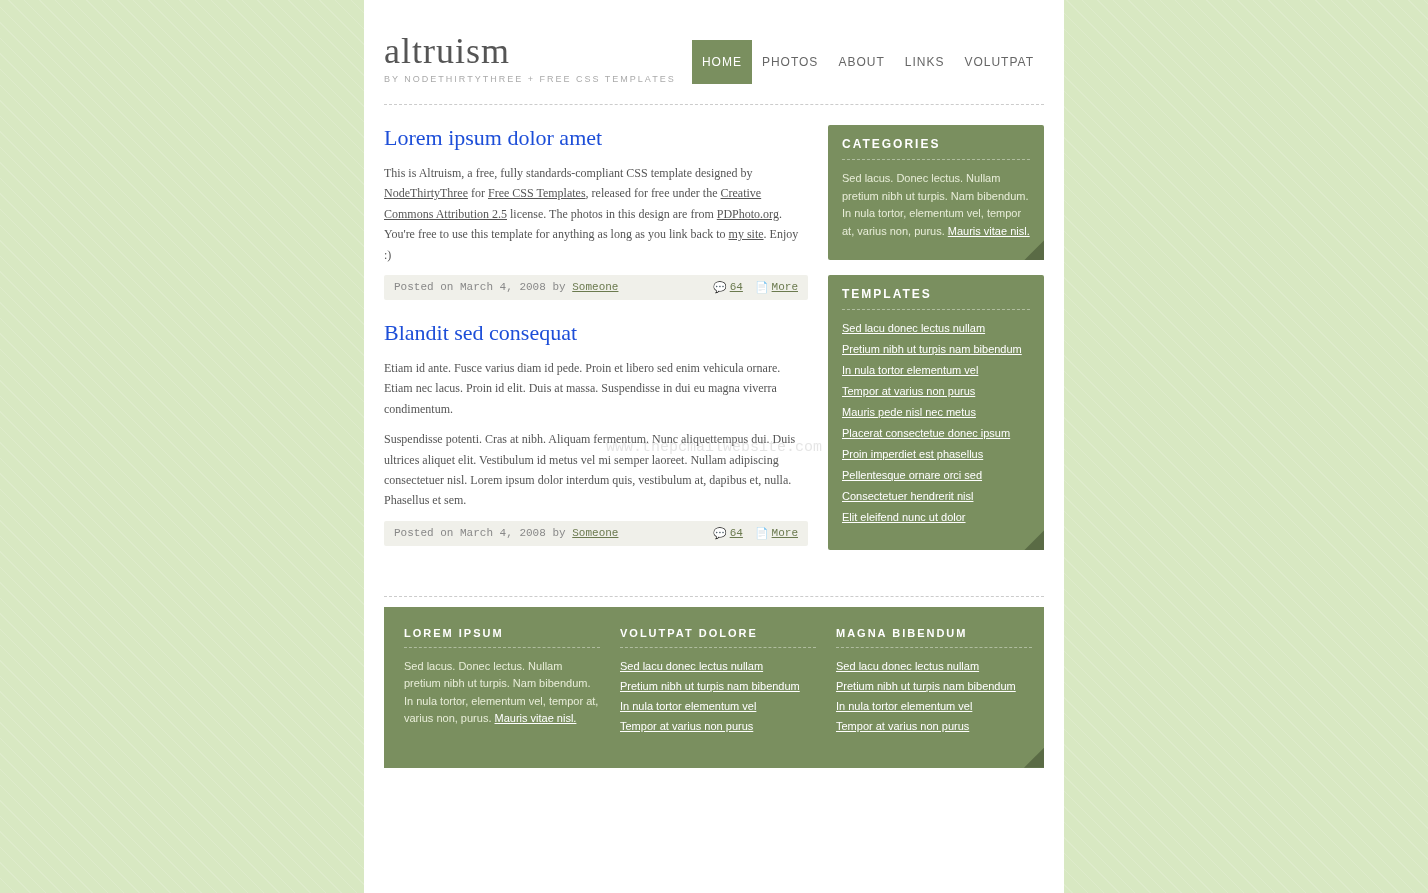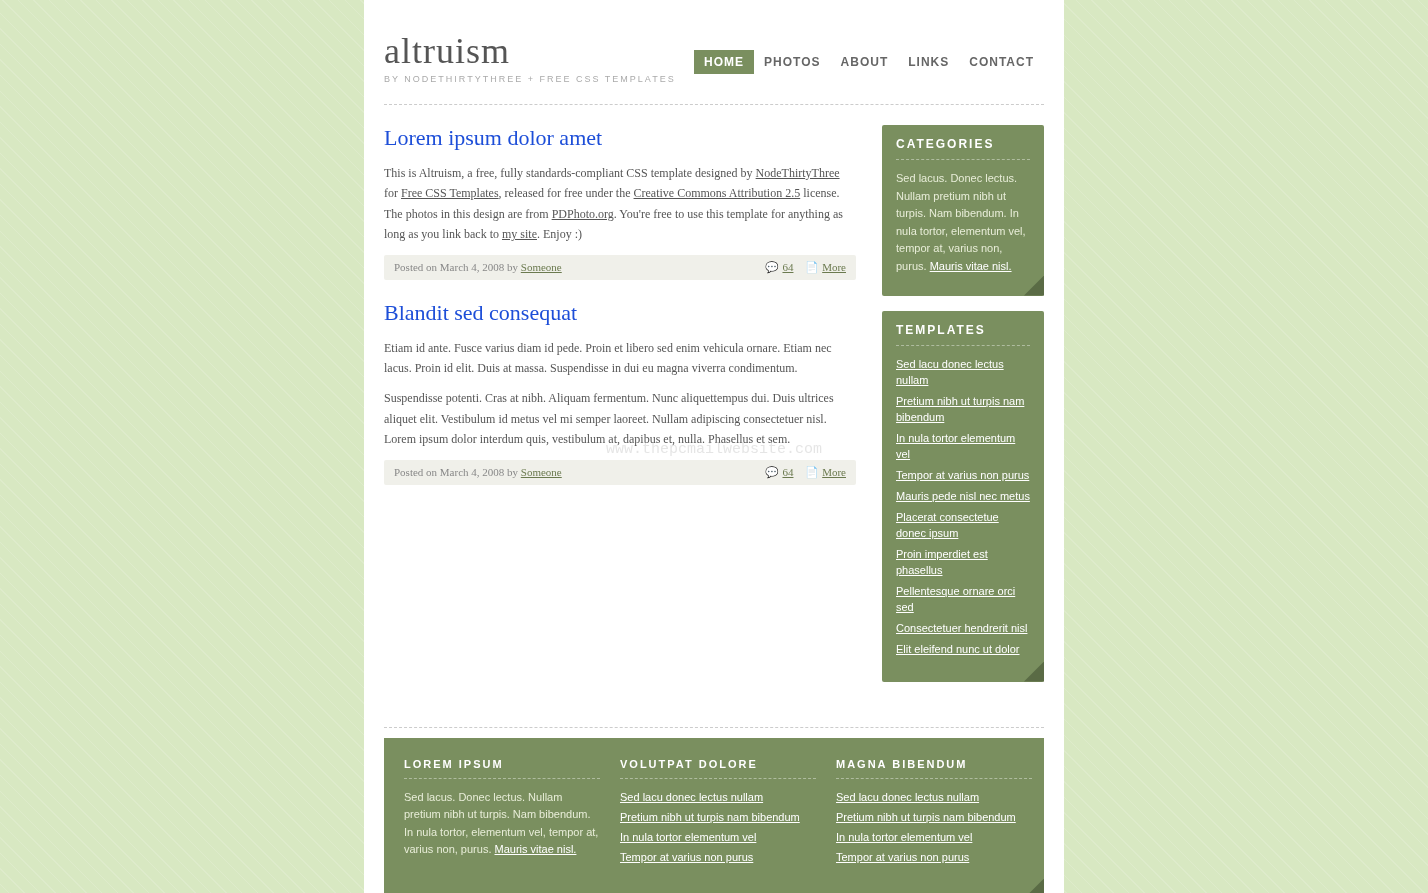--- a/index.html
+++ b/index.html
@@ -21,21 +21,21 @@
       width: 700px;
       margin: 0 auto;
       background: #fff;
       min-height: 893px;
       position: relative;
     }
     
     #header {
       padding: 30px 20px 10px 20px;
       display: flex;
-      align-items: center;
+      align-items: flex-end;
       justify-content: space-between;
     }
     #site-title h1 {
       font-size: 36px;
       font-weight: normal;
       color: #555;
       font-family: Georgia, serif;
       letter-spacing: 1px;
     }
     #site-title p {
@@ -49,23 +49,22 @@
       display: flex;
       align-items: center;
       gap: 0;
       margin-top: 10px;
     }
     #nav a {
       text-decoration: none;
       color: #666;
       font-size: 12px;
       font-family: Arial, sans-serif;
-      padding: 5px 10px;
+      padding: 15px 10px;
       letter-spacing: 1px;
-      font-weight: bold;
     }
     #nav a.active {
       background-color: #7a8f5f;
       color: #fff;
     }
     
     .divider {
       border: none;
       border-top: 1px dashed #ccc;
       margin: 10px 20px;
@@ -73,23 +72,22 @@
     
     #content-area {
       display: flex;
       gap: 20px;
       padding: 10px 20px 20px 20px;
     }
     #main-content {
       flex: 1;
     }
     #sidebar {
-      width: 162px;
+      width: 216px;
       flex-shrink: 0;
-      margin-left: 6px;
     }
     
     .post {
       margin-bottom: 20px;
     }
     .post h2 {
       font-size: 22px;
       font-weight: normal;
       color: #1d4ed8;
       margin-bottom: 12px;
@@ -105,21 +103,21 @@
       color: #555;
     }
     .post-footer {
       background: #f0f0ea;
       padding: 6px 10px;
       display: flex;
       align-items: center;
       justify-content: space-between;
       font-size: 11px;
       color: #888;
-      font-family: Liberation Serif, serif;
+      font-family: Liberation Mono, monospace;
       border-radius: 2px;
     }
     .post-footer a {
       color: #6b7a4f;
       text-decoration: underline;
     }
     .post-footer-right {
       display: flex;
       gap: 12px;
       align-items: center;
@@ -285,21 +283,21 @@
   <div id="header">
     <div id="site-title">
       <h1>altruism</h1>
       <p>BY NODETHIRTYTHREE + FREE CSS TEMPLATES</p>
     </div>
     <nav id="nav">
       <a class="active" href="#">HOME</a>
       <a href="#">PHOTOS</a>
       <a href="#">ABOUT</a>
       <a href="#">LINKS</a>
-      <a href="#">CONTACT</a>
+      <a href="#">VOLUTPAT</a>
     </nav>
   </div>
 
   <hr class="divider">
 
   <div id="content-area">
 
     <div id="main-content">
 
       <div class="post">

